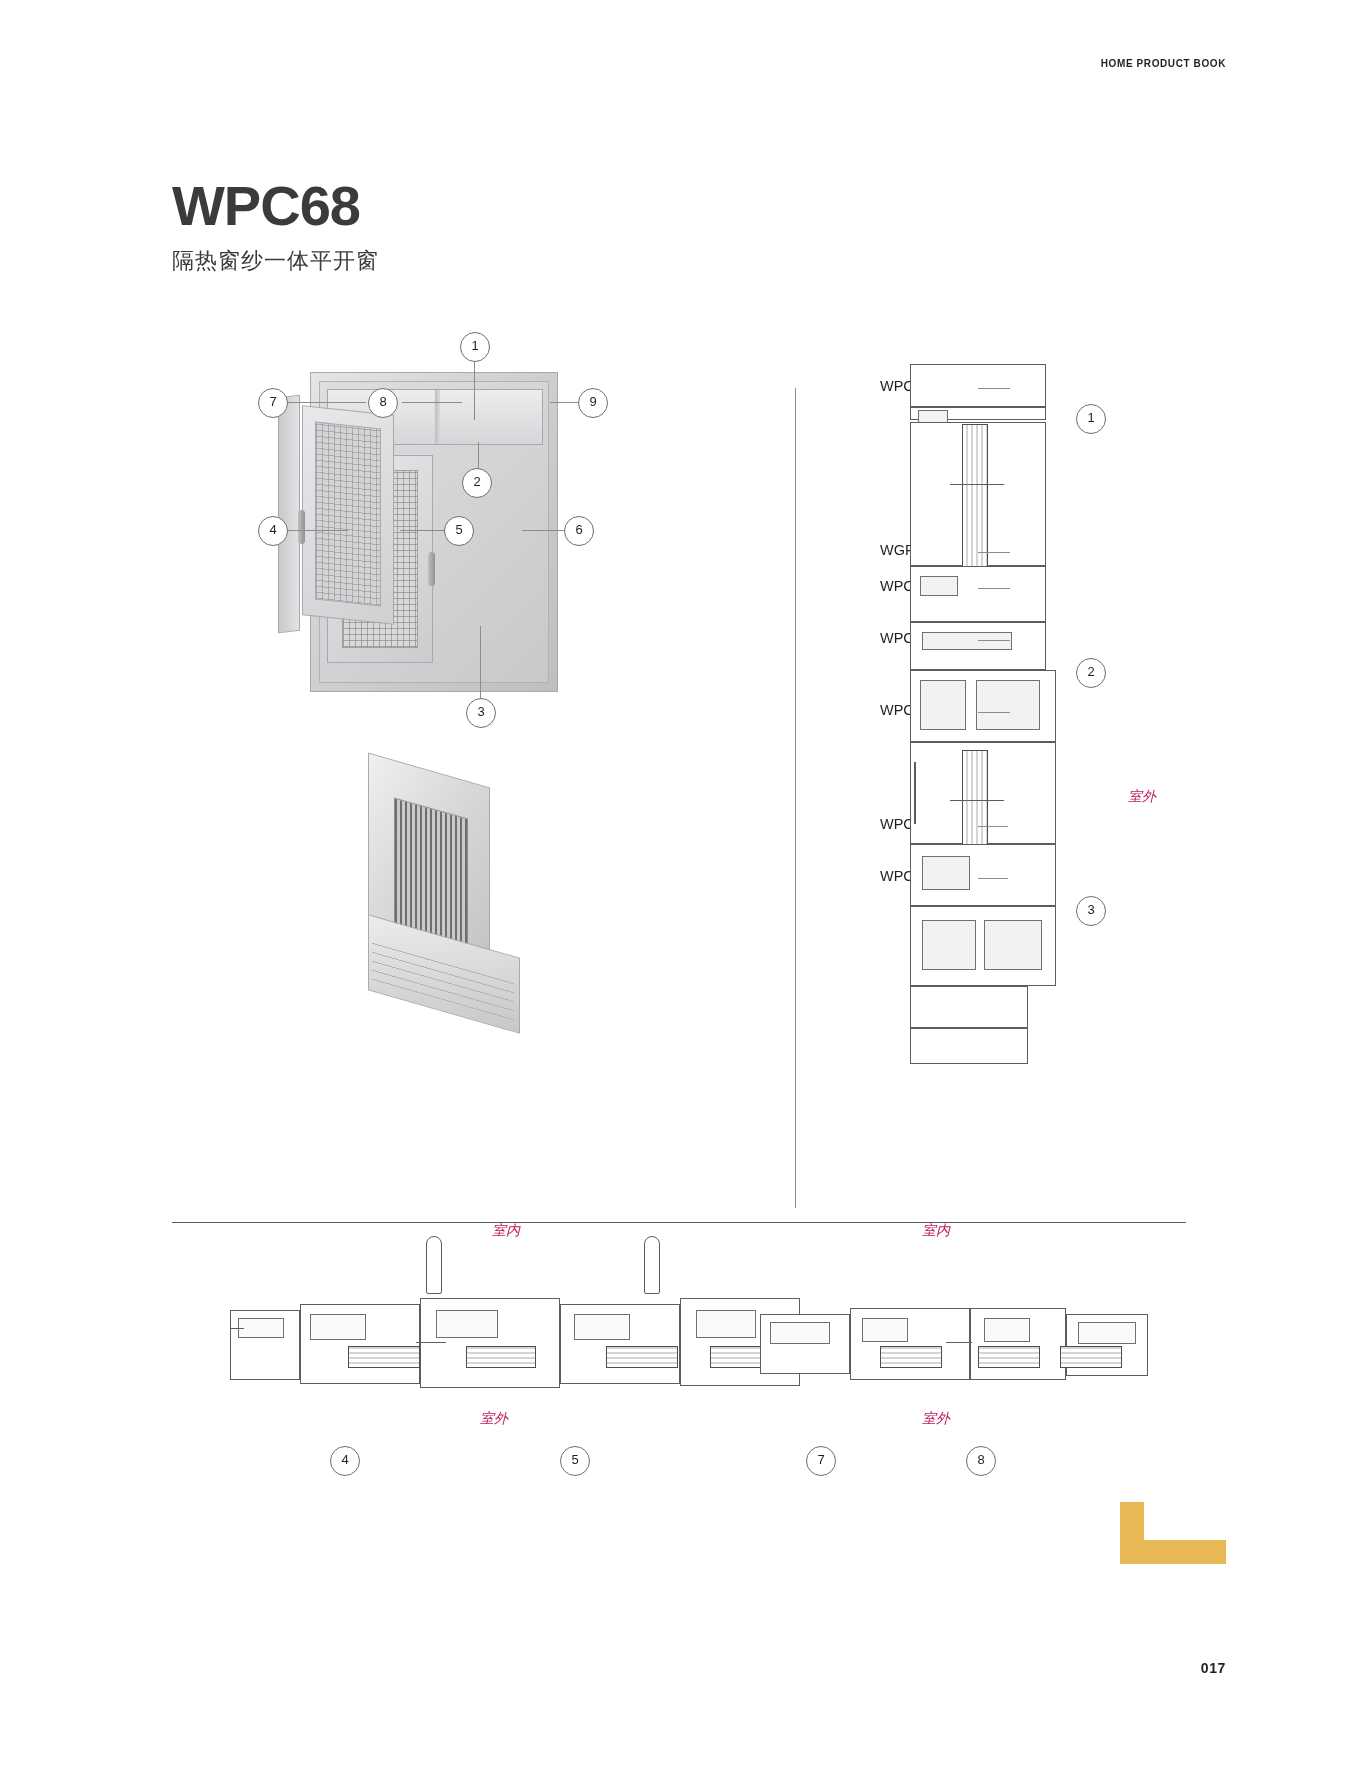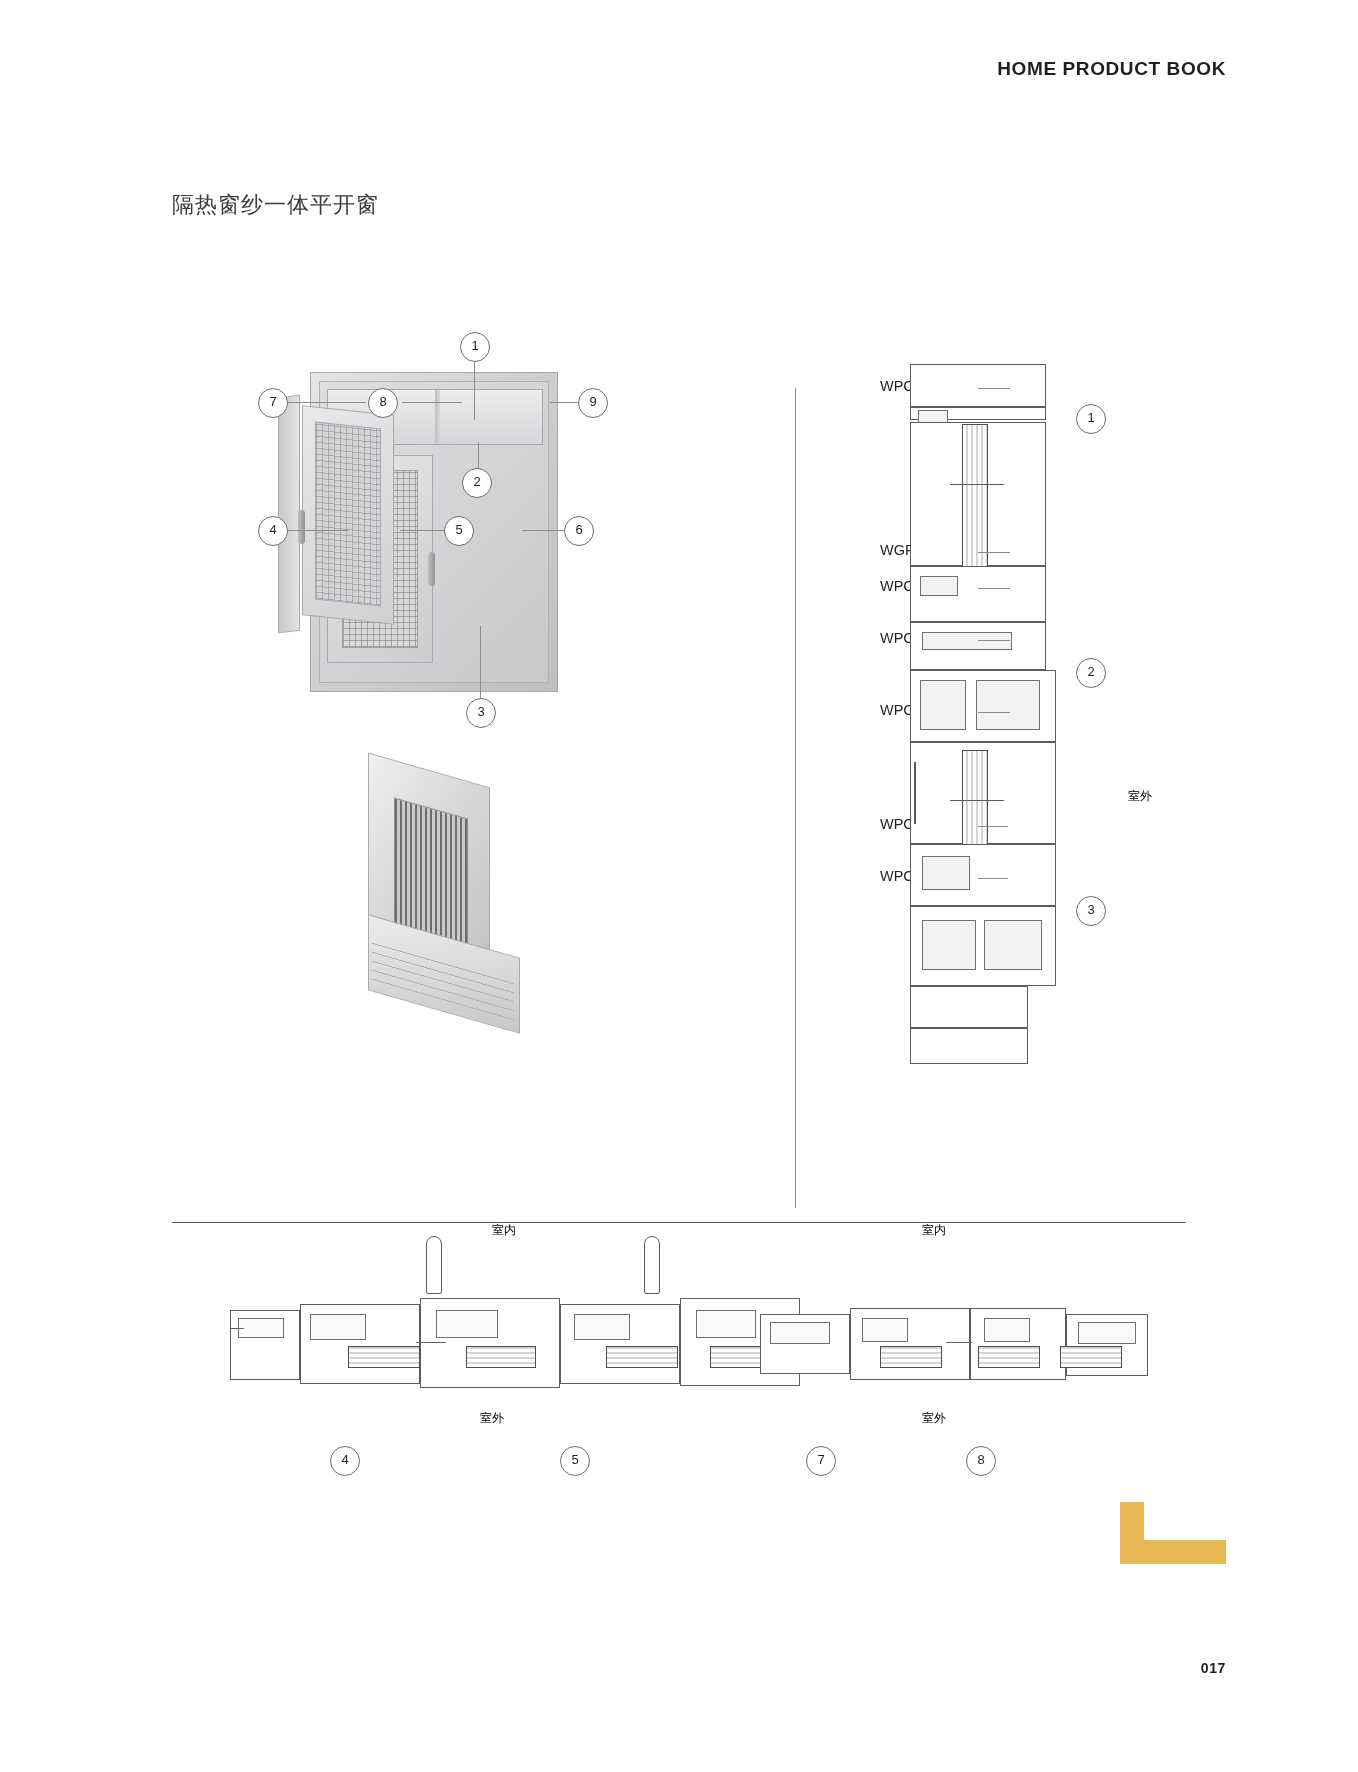--- a/index.html
+++ b/index.html
@@ -14,21 +14,21 @@
     font-family: "Liberation Sans", sans-serif;
     color: #231f20;
     overflow: hidden;
   }
 
   
   .page-header {
     position: absolute;
     top: 58px;
     right: 132px;
-    font-size: 19px;
+    font-size: 10px;
     font-weight: bold;
     letter-spacing: 0.6px;
     color: #231f20;
   }
 
   
   .title-block {
     position: absolute;
     left: 172px;
     top: 178px;
@@ -238,24 +238,25 @@
     height: 820px;
   }
   .prof-label {
     position: absolute;
     font-size: 14.5px;
     color: #231f20;
     white-space: nowrap;
   }
   .cn-label {
     position: absolute;
-    font-size: 12px;
-    color: #000000;
+    font-size: 14px;
+    color: #be185d;
     font-family: "DejaVu Sans", sans-serif;
     white-space: nowrap;
+    font-style: italic;
   }
 
   .prof-block {
     position: absolute;
     border: 1px solid #5c5d5f;
     background: #ffffff;
     box-sizing: border-box;
   }
   .prof-thin {
     position: absolute;
@@ -356,20 +357,21 @@
     letter-spacing: 0.6px;
     color: #231f20;
   }
 </style>
 </head>
 <body>
 
 <div class="page-header">HOME PRODUCT BOOK</div>
 
 <div class="title-block">
+  <div class="title-main">WPC68</div>
   <div class="title-sub">隔热窗纱一体平开窗</div>
 </div>
 
 <div id="left-panel">
 
   <div class="win-frame">
     <div class="inner-pad"></div>
     <div class="transom">
       <div class="divider"></div>
     </div>

